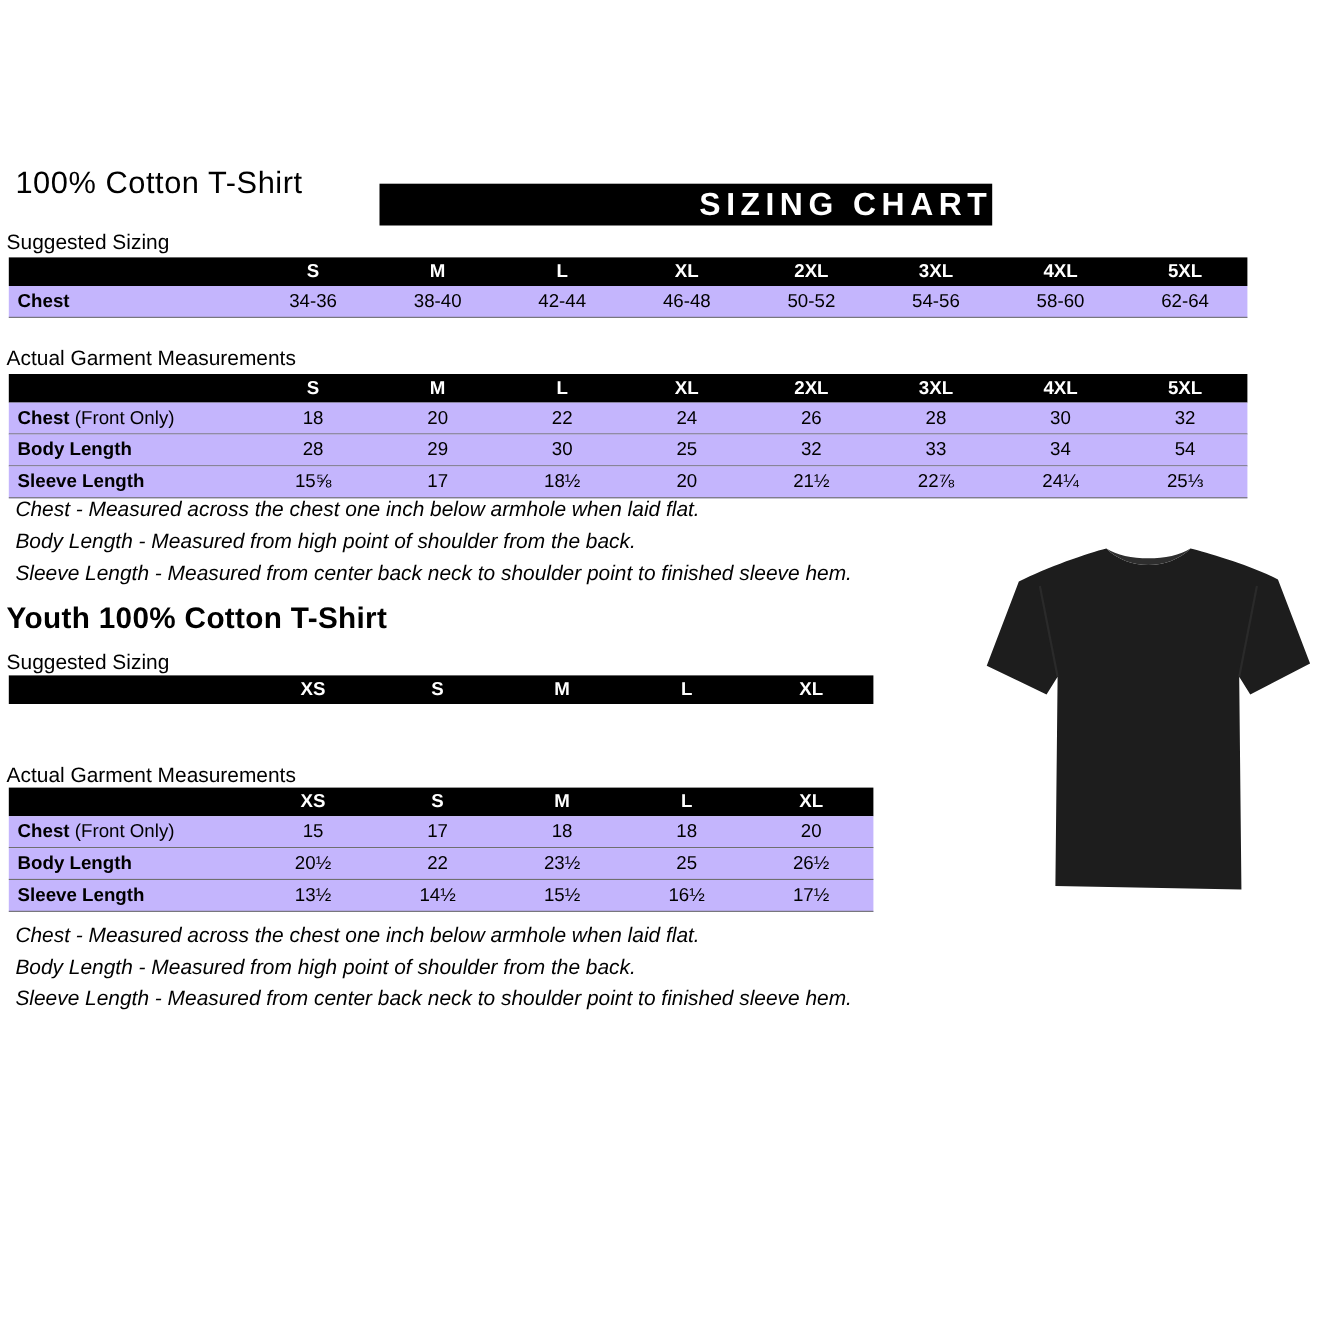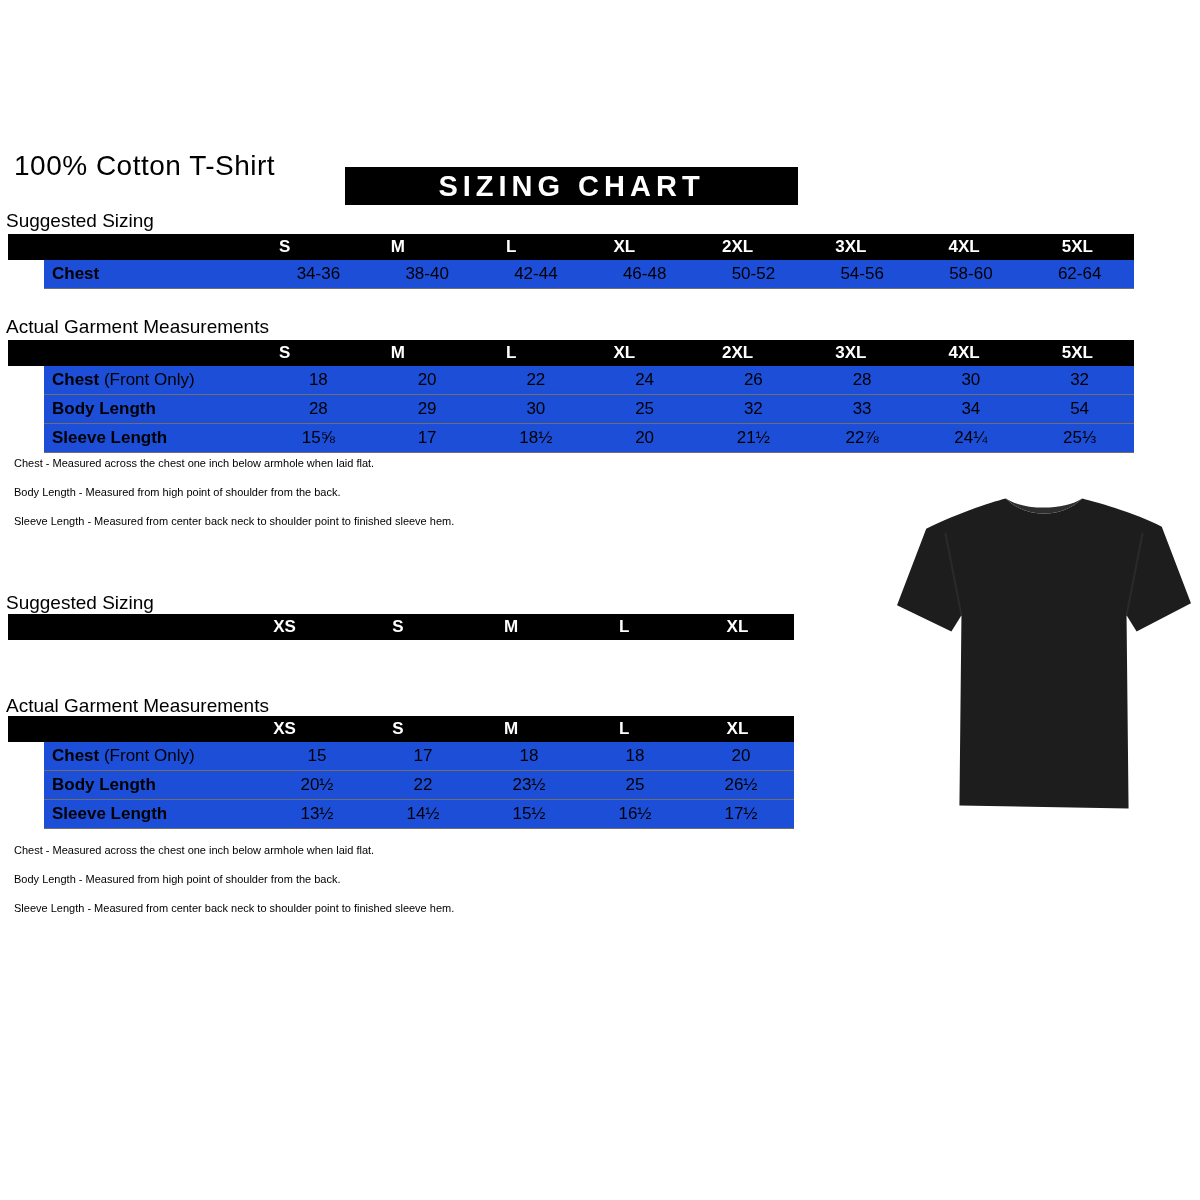--- a/index.html
+++ b/index.html
@@ -13,24 +13,24 @@
   }
   .page { position:absolute; inset:0; }
 
   .title {
     position:absolute; left:14px; top:150px;
     font-size:28px; font-weight:normal; margin:0;
     letter-spacing:0.5px;
   }
   .banner {
     position:absolute; left:345px; top:167px;
-    width:453px; height:38px;
+    width:557px; height:38px;
     background:#000; color:#fff;
     font-weight:bold; font-size:29px; line-height:39px;
-    text-align:center; letter-spacing:5px;
+    text-align:right; letter-spacing:5px;
   }
 
   .section-label { position:absolute; font-size:19px; }
   .sl-adult-suggested { left:6px; top:210px; }
   .sl-adult-actual   { left:6px; top:316px; }
   .sl-youth-suggested{ left:6px; top:592px; }
   .sl-youth-actual   { left:6px; top:695px; }
 
   .table { position:absolute; left:8px; }
   .t-adult-suggested { top:234px; width:1126px; }
@@ -40,28 +40,27 @@
 
   .thead {
     display:flex; align-items:center;
     background:#000; color:#fff;
     font-weight:bold; height:26px; font-size:17px;
   }
   .trow {
     display:flex; align-items:center;
     height:28px; font-size:17px;
     border-bottom:1px solid #6f6f6f;
-    background:#1d4ed8;
-    margin-left:36px;
+    background:#c4b5fd;
   }
   .cell { flex:1; text-align:center; white-space:nowrap; }
   .cell.label-cell { flex:0 0 212px; text-align:left; padding-left:8px; }
   .cell.label-cell b { font-weight:bold; }
 
-  .notes { position:absolute; left:14px; font-size:11px; }
+  .notes { position:absolute; left:14px; font-size:19px;font-style:italic; }
   .notes .note-line { height:29px; line-height:29px; white-space:nowrap; }
   .notes-adult { top:449px; }
   .notes-youth { top:836px; }
 
   .youth-title {
     position:absolute; left:6px; top:547px;
     font-size:27px; font-weight:bold; margin:0;
     letter-spacing:0.3px;
   }
 
@@ -151,20 +150,21 @@
         <div class="cell">25⅓</div>
       </div>
     </div>
 
   <div class="notes notes-adult">
       <div class="note-line">Chest - Measured across the chest one inch below armhole when laid flat.</div>
       <div class="note-line">Body Length - Measured from high point of shoulder from the back.</div>
       <div class="note-line">Sleeve Length - Measured from center back neck to shoulder point to finished sleeve hem.</div>
     </div>
 
+  <h2 class="youth-title">Youth 100% Cotton T-Shirt</h2>
 
   <div class="section-label sl-youth-suggested">Suggested Sizing</div>
   <div class="table t-youth-suggested">
       <div class="thead">
         <div class="cell label-cell"></div>
         <div class="cell">XS</div>
         <div class="cell">S</div>
         <div class="cell">M</div>
         <div class="cell">L</div>
         <div class="cell">XL</div>

